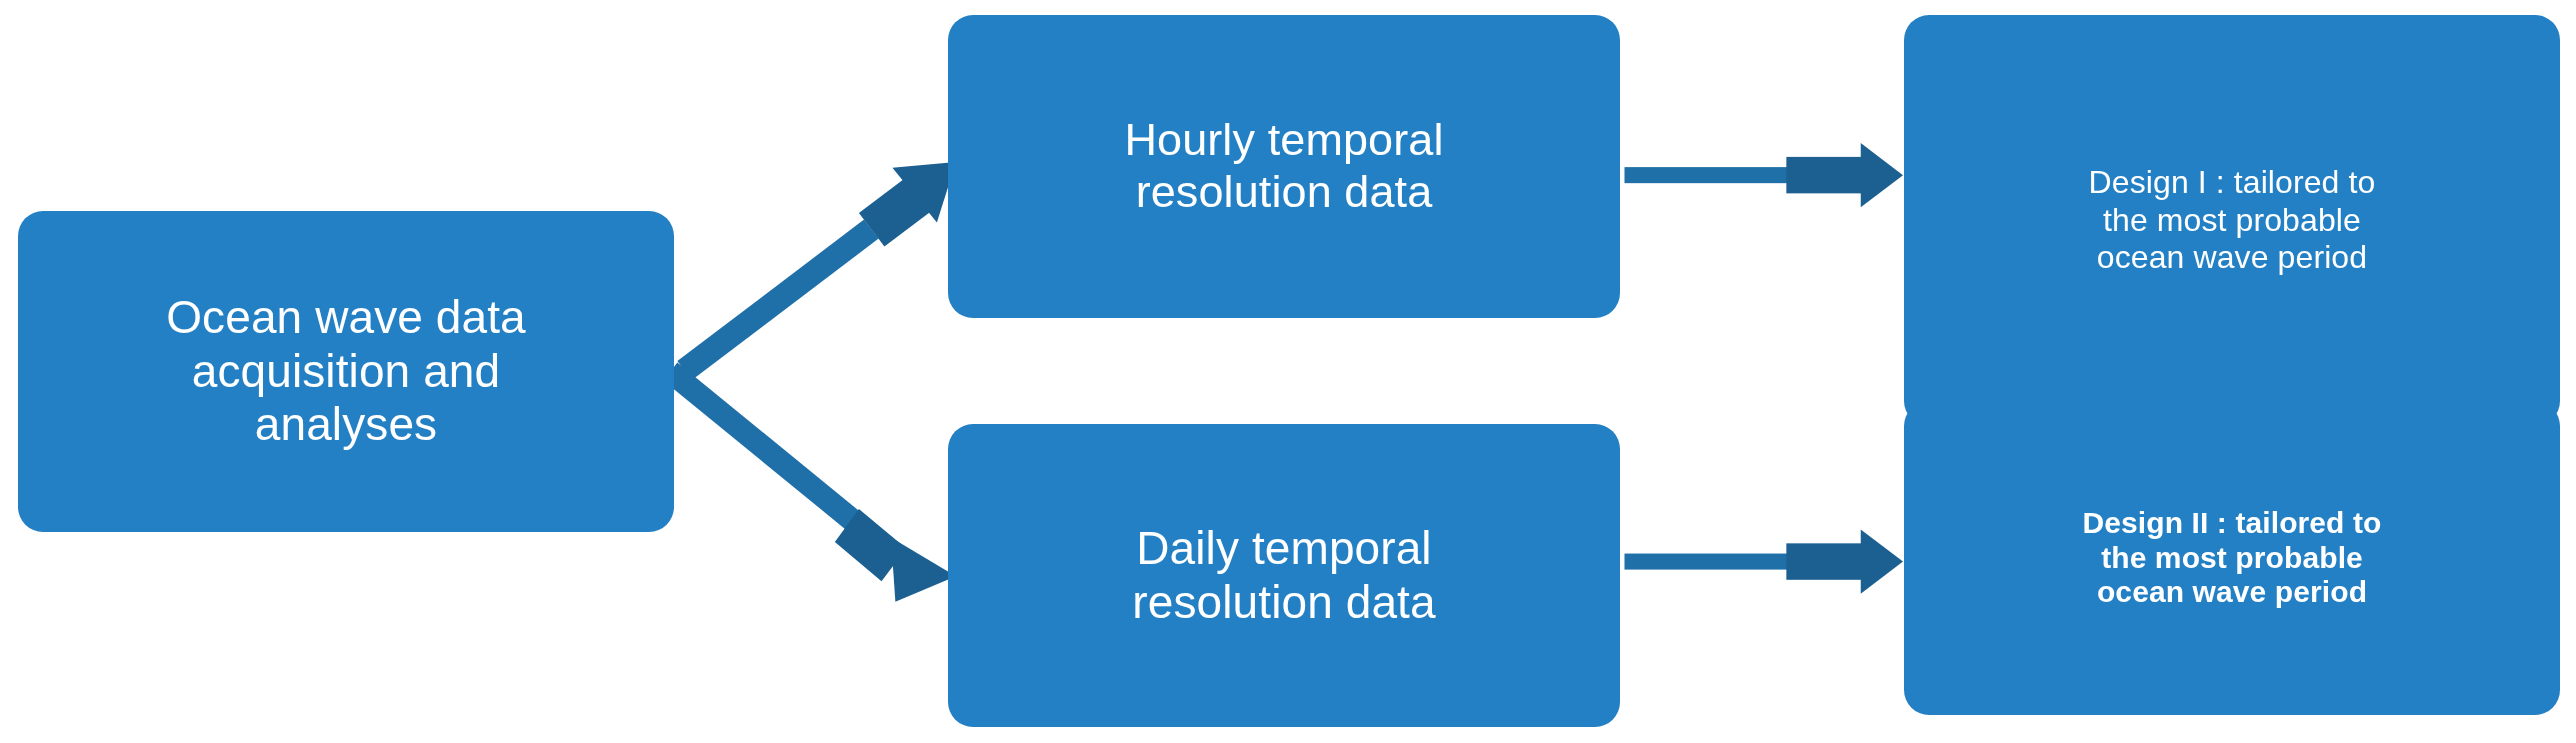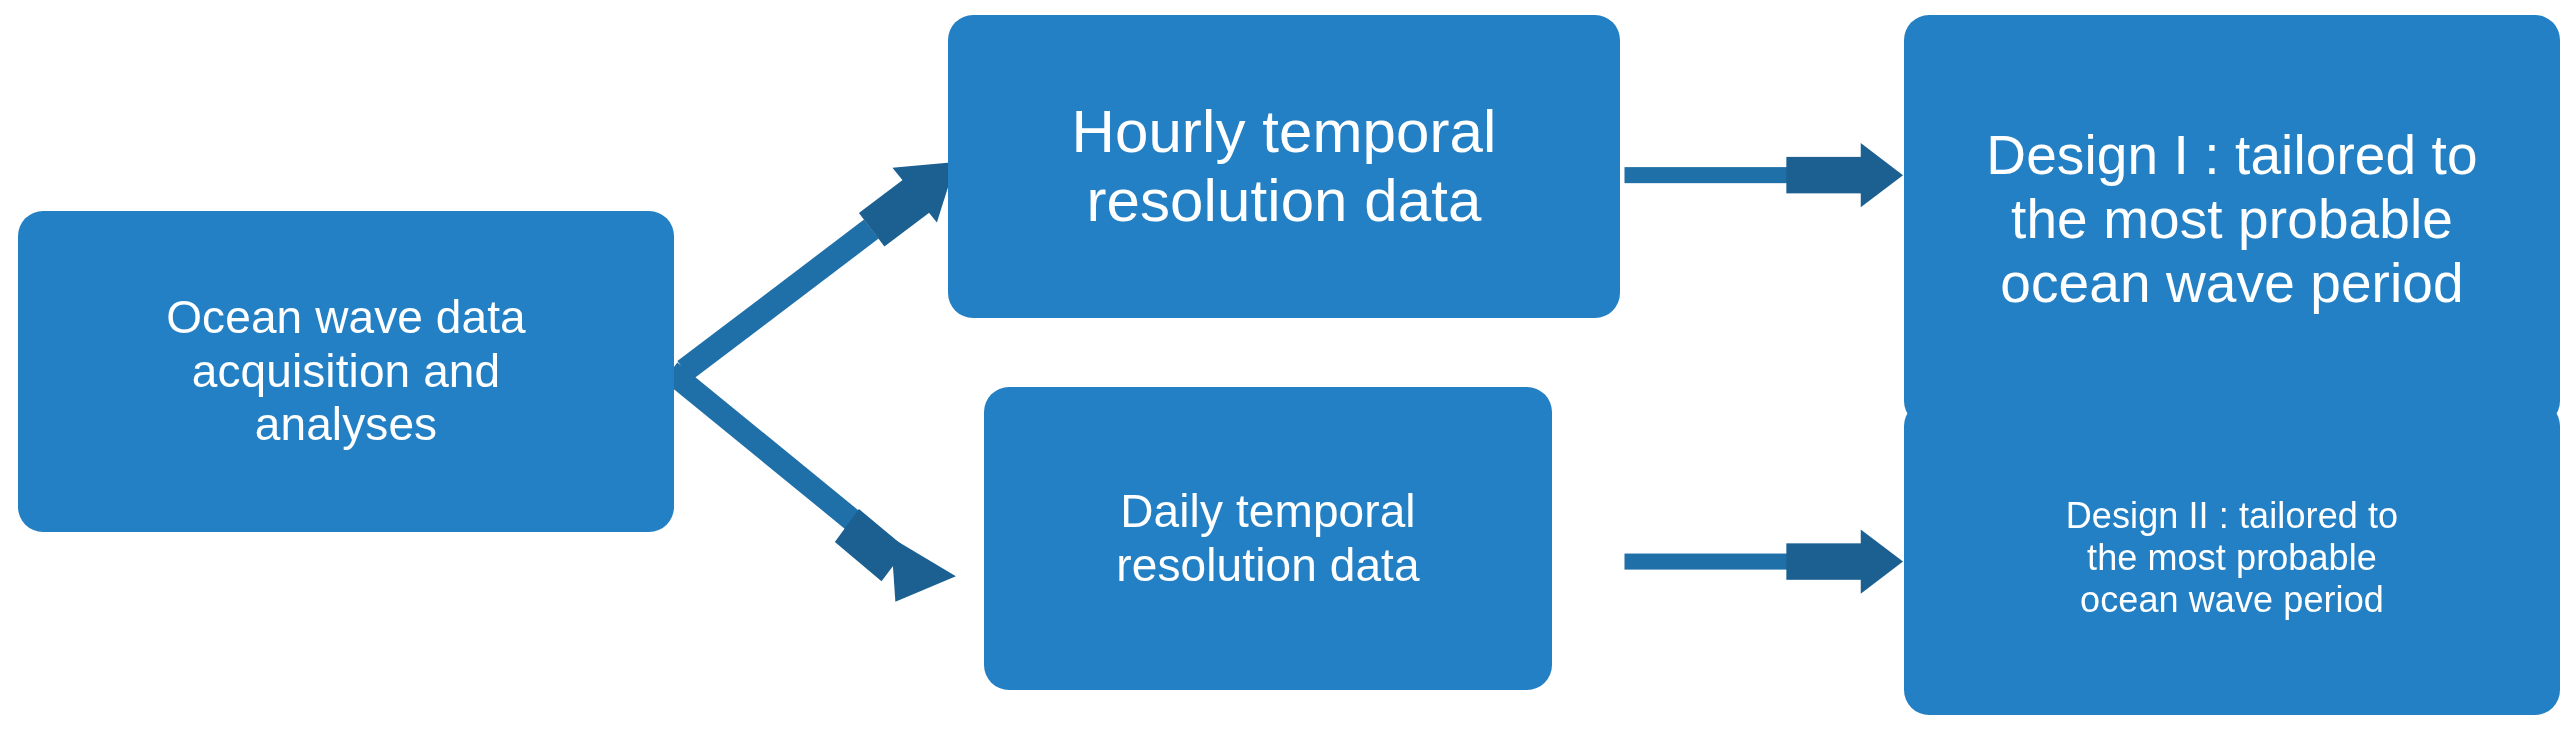--- a/index.html
+++ b/index.html
@@ -47,43 +47,43 @@
     width: 656px;
     height: 321px;
     font-size: 46px;
     border-radius: 25px;
   }
   #node-hourly {
     left: 948px;
     top: 14.6px;
     width: 672px;
     height: 303px;
-    font-size: 60px;
+    font-size: 45px;
   }
   #node-daily {
     left: 948px;
-    top: 387px;
-    width: 568px;
+    top: 424px;
+    width: 672px;
     height: 303px;
     font-size: 46px;
-    margin-left: 36px;
   }
   #node-design-1 {
     left: 1904px;
     top: 14.6px;
     width: 656px;
     height: 411px;
-    font-size: 55px;
+    font-size: 32px;
   }
   #node-design-2 {
     left: 1904px;
     top: 401px;
     width: 656px;
     height: 314px;
-    font-size: 36px;
+    font-size: 30px;
+    font-weight: bold;
   }
 
   
   #connectors {
     position: absolute;
     left: 0;
     top: 0;
     width: 2576px;
     height: 744px;
     pointer-events: none;

